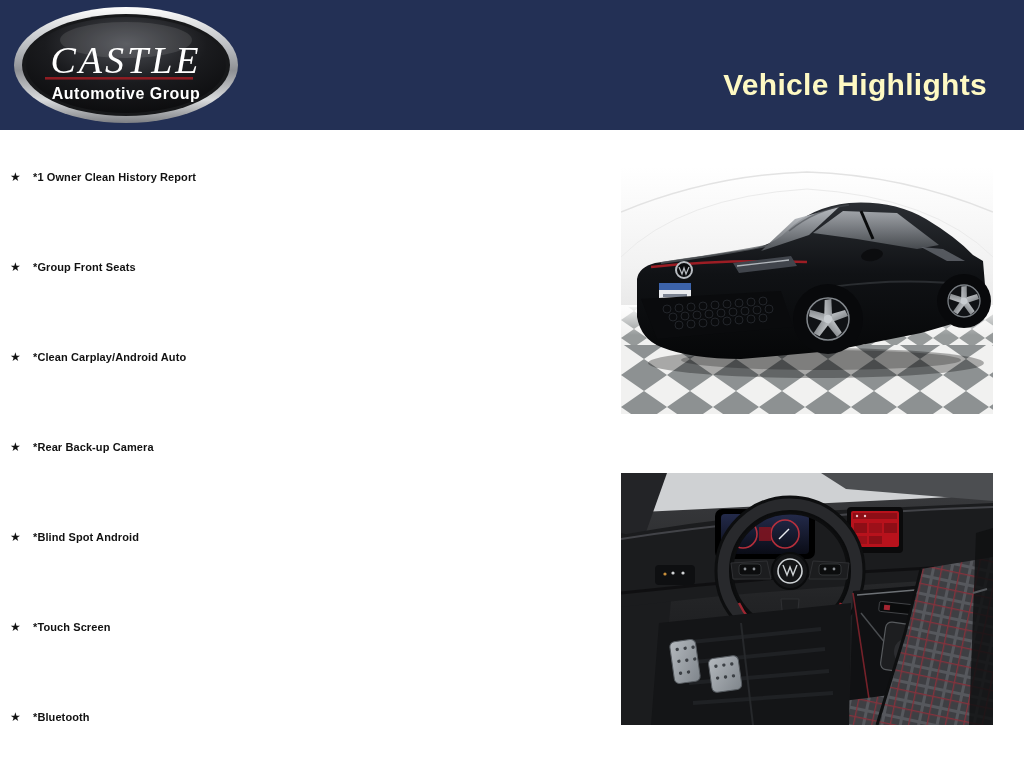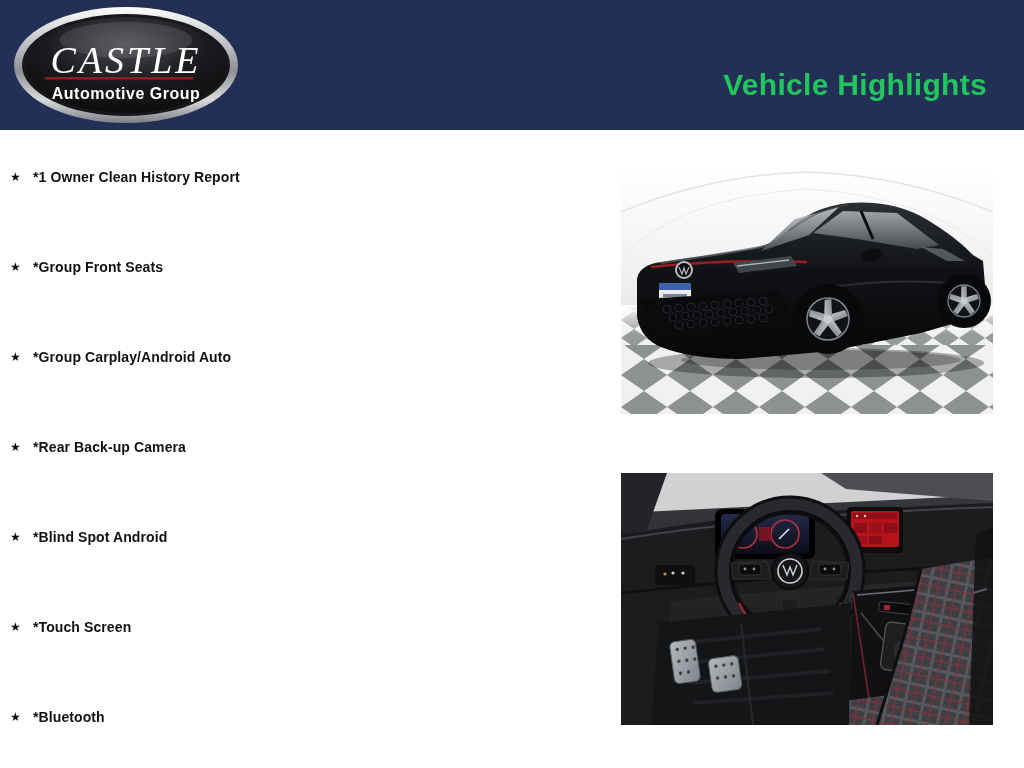--- a/index.html
+++ b/index.html
@@ -10,33 +10,33 @@
   
   .header{
     position:absolute;left:0;top:0;width:1024px;height:130px;
     background:#233055;
   }
   .logo{position:absolute;left:12px;top:6px;width:228px;height:118px;}
   .logo svg{display:block;width:100%;height:100%;}
   .page-title{
     position:absolute;right:37px;top:0;height:130px;
     display:flex;align-items:center;
-    color:#22c55e;font-size:30px;font-weight:600;letter-spacing:.3px;
+    color:#fef9c3;font-size:30px;font-weight:600;letter-spacing:.3px;
   }
   
   .highlights{position:absolute;left:0;top:0;margin:0;padding:0;list-style:none;}
   .hl-row{
     position:absolute;left:8px;display:flex;align-items:center;gap:10px;
     height:22px;white-space:nowrap;
   }
   .hl-row .star{
     width:15px;text-align:center;font-size:12px;color:#111111;line-height:22px;
   }
   .hl-row .label{
-    font-size:14px;font-weight:bold;color:#111111;letter-spacing:.1px;text-align:right;
+    font-size:11px;font-weight:bold;color:#111111;letter-spacing:.1px;text-align:right;
   }
   .r0{top:166px}.r1{top:256px}.r2{top:346px}.r3{top:436px}
   .r4{top:526px}.r5{top:616px}.r6{top:706px}
   
   .photo{position:absolute;left:621px;width:372px;margin:0;}
   .photo svg{display:block;width:100%;height:100%;}
   .photo-exterior{top:167px;height:247px;}
   .photo-interior{top:473px;height:252px;}
 </style>
 </head>
@@ -79,21 +79,21 @@
     <li class="hl-row r0">
       <span class="star">★</span>
       <span class="label">*1 Owner Clean History Report</span>
     </li>
     <li class="hl-row r1">
       <span class="star">★</span>
       <span class="label">*Group Front Seats</span>
     </li>
     <li class="hl-row r2">
       <span class="star">★</span>
-      <span class="label">*Group Carplay/Android Auto</span>
+      <span class="label">*Clean Carplay/Android Auto</span>
     </li>
     <li class="hl-row r3">
       <span class="star">★</span>
       <span class="label">*Rear Back-up Camera</span>
     </li>
     <li class="hl-row r4">
       <span class="star">★</span>
       <span class="label">*Blind Spot Android</span>
     </li>
     <li class="hl-row r5">

